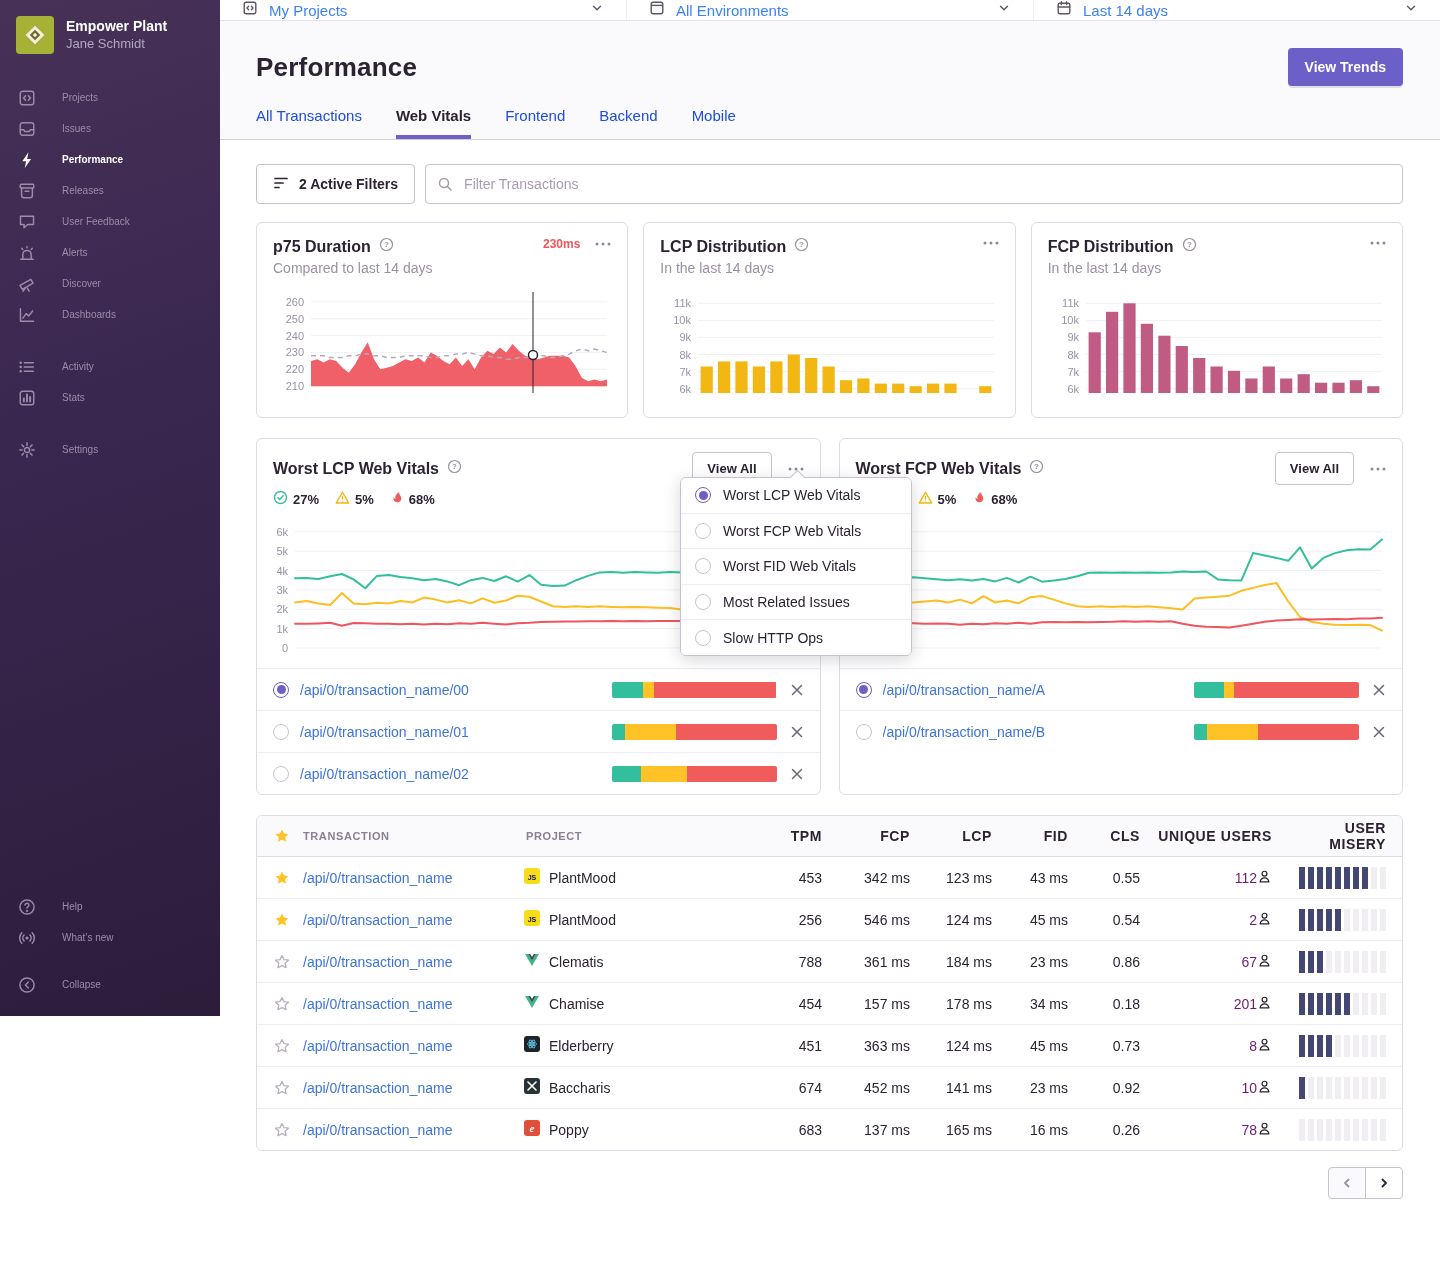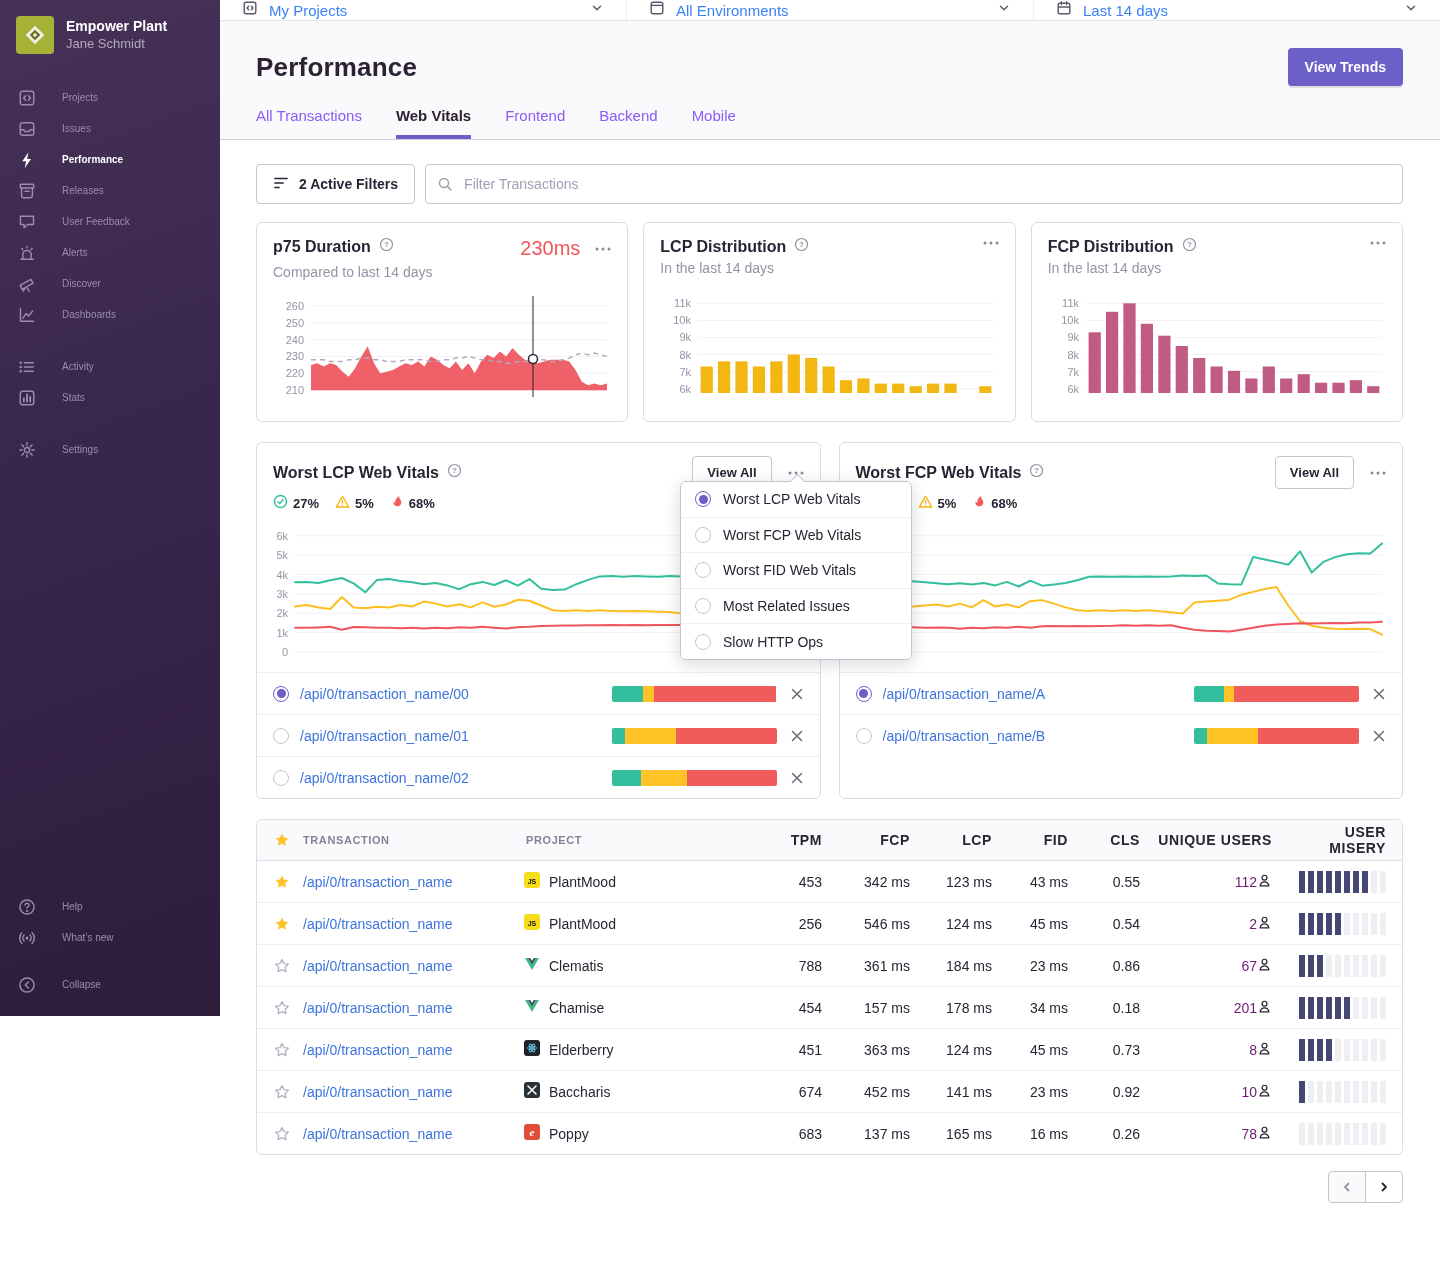--- a/index.html
+++ b/index.html
@@ -26,40 +26,40 @@
   .topbar{height:60px;background:#fff;display:flex;border-bottom:1px solid #E7E1EC;box-sizing:border-box}
   .tb-sec{flex:1;display:flex;align-items:center;gap:11px;padding:0 22px;cursor:pointer}
   .tb-sec + .tb-sec{border-left:1px solid #F0ECF3}
   .tb-sec .label{flex:1;font-size:15px;color:#3b82f6}
   .page-header{background:#FAF9FB;padding:0 37px 0 36px;border-bottom:1px solid #D4CEDC}
   .ph-top{display:flex;align-items:center;justify-content:space-between;padding-top:27px}
   h1{margin:0;font-size:26px;font-weight:600;color:#2b2233;letter-spacing:.2px}
   .btn-primary{background:#6C5FC7;color:#fff;border:none;border-radius:4px;font-size:14px;font-weight:700;
                padding:11px 17px;cursor:pointer;box-shadow:0 2px 0 rgba(43,34,51,.12);font-family:inherit}
   .tabs{display:flex;gap:34px;margin-top:21px}
-  .tab{font-size:15px;color:#8b5cf6;padding-bottom:11px;border-bottom:4px solid transparent;cursor:pointer}
+  .tab{font-size:15px;color:#1d4ed8;padding-bottom:11px;border-bottom:4px solid transparent;cursor:pointer}
   .tab.active{color:#2b2233;font-weight:600;border-color:#6C5FC7}
   .content{padding:24px 37px 0 36px}
   
   .filter-row{display:flex;gap:10px}
   .btn-filter{display:flex;align-items:center;gap:10px;height:40px;padding:0 16px;border:1px solid #C9C2D1;border-radius:4px;
               background:#fff;font-size:14px;font-weight:700;color:#2b2233;cursor:pointer;font-family:inherit;box-sizing:border-box}
   .search-wrap{position:relative;flex:1}
   .search-icon{position:absolute;left:12px;top:12px;pointer-events:none}
   .search-input{width:100%;height:40px;border:1px solid #C9C2D1;border-radius:4px;padding:0 12px 0 38px;font-size:14px;
                 color:#2b2233;box-sizing:border-box;font-family:inherit;outline:none}
   .search-input::placeholder{color:#A89CB2}
   
   .card{border:1px solid #E0DAE7;border-radius:6px;background:#fff;box-sizing:border-box}
   .mini-row{display:grid;grid-template-columns:1fr 1fr 1fr;gap:15px;margin-top:18px}
   .mini-card{padding:14px 16px 12px}
   .mc-head{display:flex;align-items:flex-start}
   .mc-title{font-size:16px;font-weight:600;color:#2b2233;display:flex;align-items:center;gap:8px}
   .mc-right{margin-left:auto;display:flex;align-items:center;gap:15px}
-  .mc-value{color:#F0555A;font-size:20px;font-weight:400}
+  .mc-value{color:#F0555A;font-size:12px;font-weight:700}
   .ellipsis{cursor:pointer;display:flex;align-items:center;padding:4px 0}
   .mc-sub{font-size:14px;color:#9A91A5;margin-top:4px}
   .mc-chart{margin-top:11px}
   
   .vitals-row{display:grid;grid-template-columns:1fr 1fr;gap:18px;margin-top:20px;position:relative}
   .v-head{display:flex;align-items:center;padding:13px 16px 2px}
   .v-title{font-size:16px;font-weight:600;display:flex;align-items:center;gap:8px}
   .v-actions{margin-left:auto;display:flex;align-items:center;gap:16px}
   .btn-viewall{border:1px solid #C9C2D1;border-radius:4px;background:#fff;font-size:13px;font-weight:700;color:#2b2233;
                padding:8px 14px;cursor:pointer;font-family:inherit}

